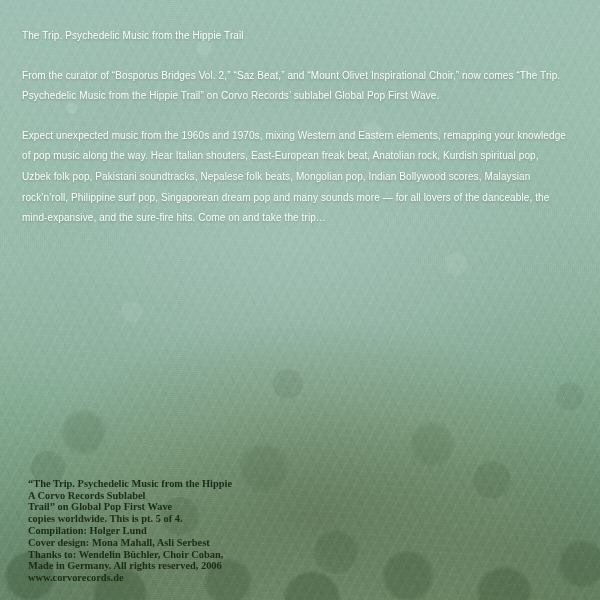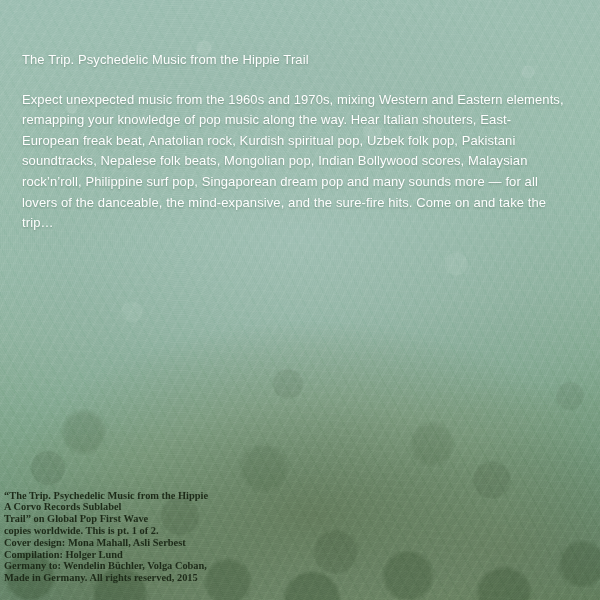--- a/index.html
+++ b/index.html
@@ -72,34 +72,33 @@
       repeating-radial-gradient(circle at 30% 40%, rgba(255,255,255,0.03) 0 1px, rgba(0,0,0,0.02) 1px 2px);
     opacity: .6;
   }
 
   .main-text {
     position: absolute;
     left: 22px;
     top: 26px;
     width: 544px;
     color: #ffffff;
-    font-size: 13px;
+    font-size: 10px;
     line-height: 20.6px;
     letter-spacing: 0.1px;
     text-shadow: 0 1px 2px rgba(30,60,40,0.30);
-    margin-top: 24px;
   }
   .main-text p {
     margin: 0 0 19px 0;
   }
   .main-text p:last-child { margin-bottom: 0; }
 
   .credits {
     position: absolute;
-    left: 4px;
+    left: 28px;
     bottom: 16px;
     width: 260px;
     color: #1d2a18;
     font-family: "Liberation Serif", serif;
     font-size: 10.4px;
     line-height: 11.8px;
     font-weight: 700;
   }
   .credits div { white-space: nowrap; }
 </style>
@@ -109,26 +108,28 @@
 <div class="sleeve">
   <div class="tex t1"></div>
   <div class="tex t2"></div>
   <div class="tex t3"></div>
   <div class="tex grain"></div>
 
   <div class="main-text">
     <p>
       <span>The Trip. Psychedelic Music from the Hippie Trail</span><br>
     </p>
+    <p>From the curator of “Bosporus Bridges Vol. 2,” “Saz Beat,” and “Mount Olivet Inspirational Choir,” now comes “The Trip. Psychedelic Music from the Hippie Trail” on Corvo Records’ sublabel Global Pop First Wave.</p>
     <p>Expect unexpected music from the 1960s and 1970s, mixing Western and Eastern elements, remapping your knowledge of pop music along the way. Hear Italian shouters, East-European freak beat, Anatolian rock, Kurdish spiritual pop, Uzbek folk pop, Pakistani soundtracks, Nepalese folk beats, Mongolian pop, Indian Bollywood scores, Malaysian rock’n’roll, Philippine surf pop, Singaporean dream pop and many sounds more — for all lovers of the danceable, the mind-expansive, and the sure-fire hits. Come on and take the trip…</p>
   </div>
 
   <div class="credits">
     <div>“The Trip. Psychedelic Music from the Hippie</div>
     <div>A Corvo Records Sublabel</div>
     <div>Trail” on Global Pop First Wave</div>
-    <div>copies worldwide. This is pt. 1 of 2.</div>
+    <div>copies worldwide. This is pt. 5 of 4.</div>
+    <div>Compilation: Holger Lund</div>
     <div>Cover design: Mona Mahall, Asli Serbest</div>
-    <div>Compilation: Holger Lund</div>
-    <div>Germany to: Wendelin Büchler, Volga Coban,</div>
-    <div>Made in Germany. All rights reserved, 2015</div>
+    <div>Thanks to: Wendelin Büchler, Choir Coban,</div>
+    <div>Made in Germany. All rights reserved, 2006</div>
+    <div>www.corvorecords.de</div>
   </div>
 </div>
 
 </body></html>

